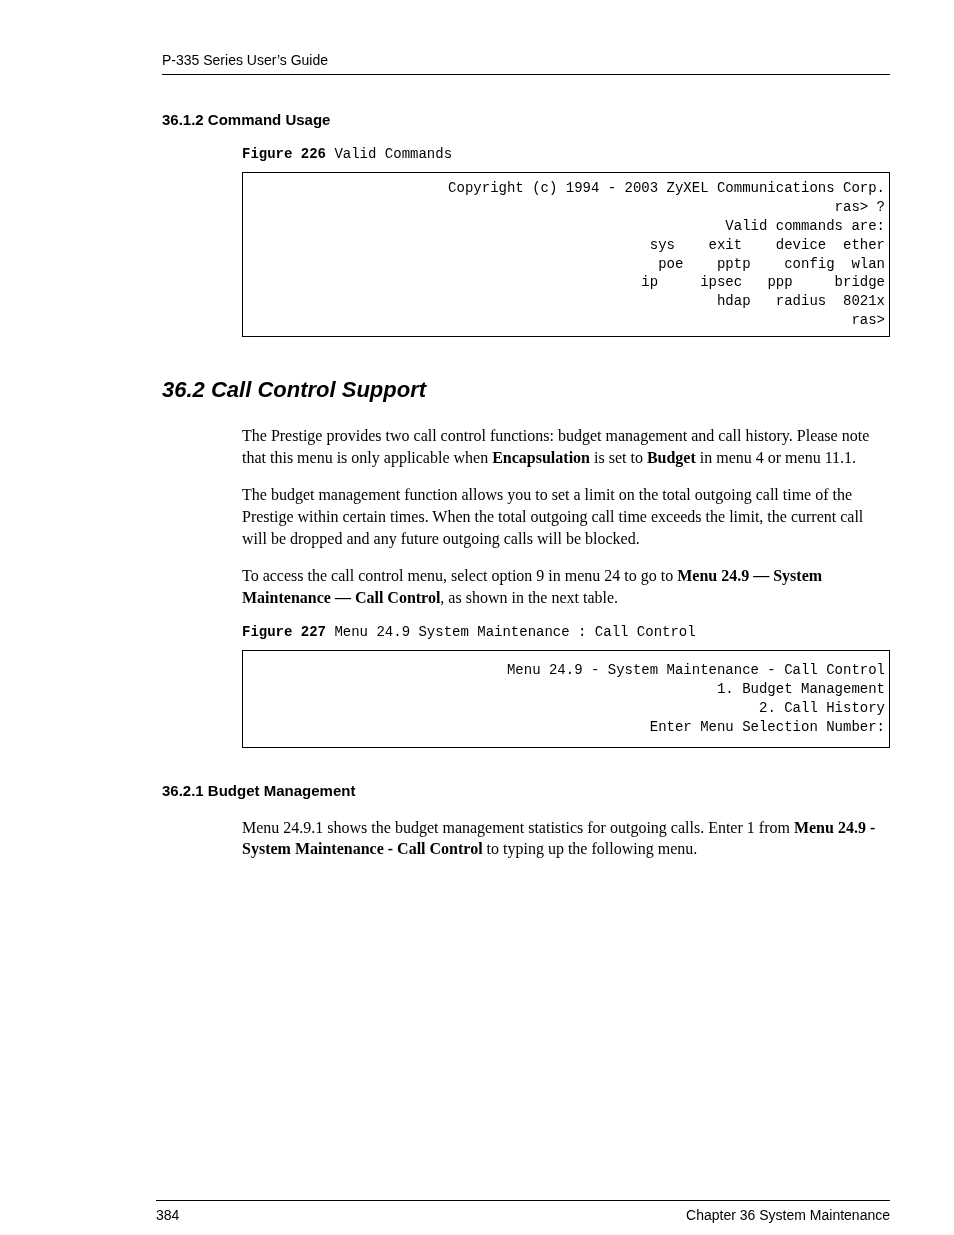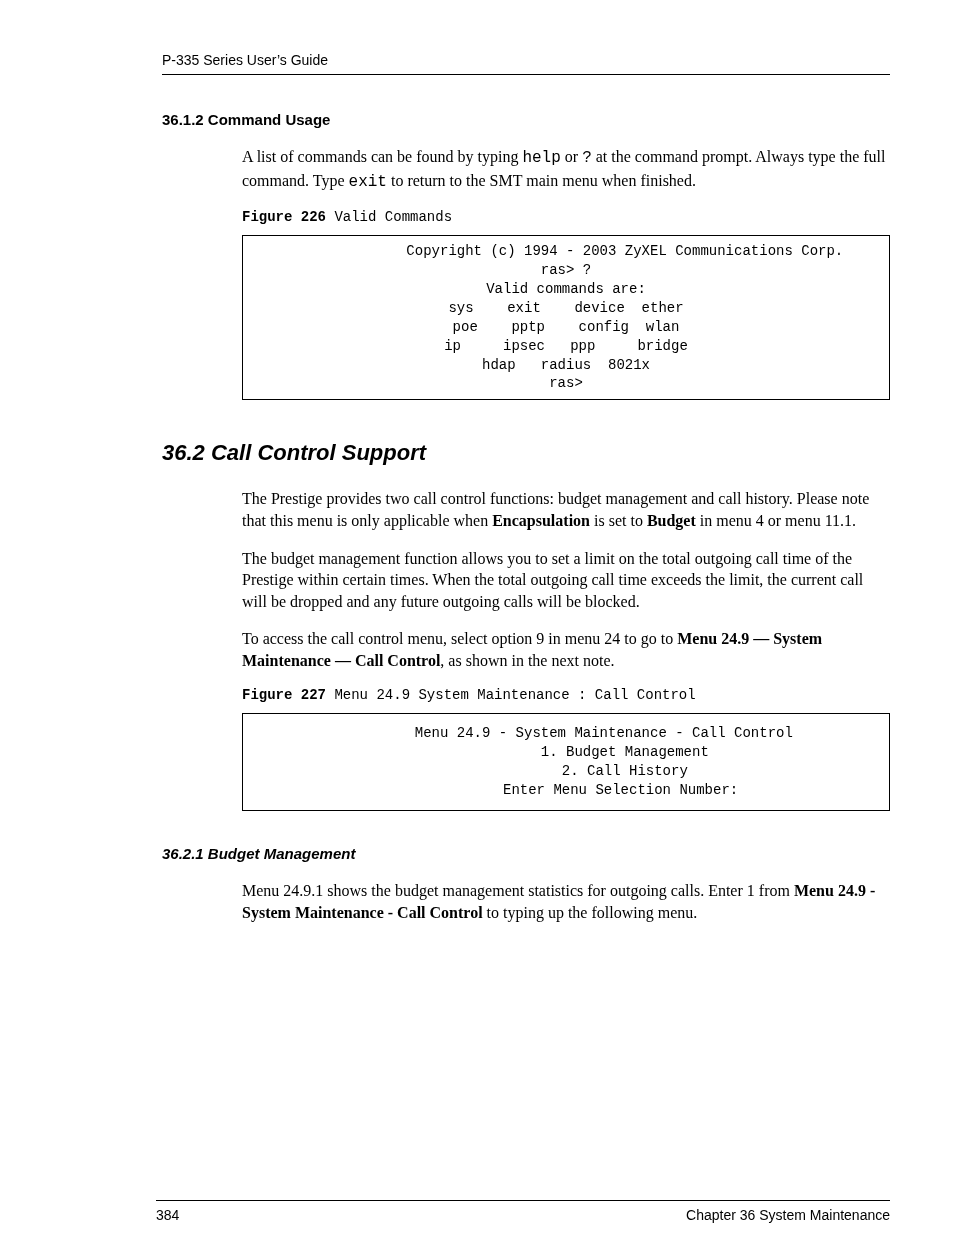--- a/index.html
+++ b/index.html
@@ -63,21 +63,21 @@
     white-space: pre;
     padding: 6px 4px;
     margin-left: 80px;
     margin-bottom: 10px;
     line-height: 1.35;
   }
   .code-box-inner {
     font-family: "Courier New", Courier, monospace;
     font-size: 14px;
     white-space: pre;
-    text-align: center;
+    text-align: right;
     display: block;
   }
   .code-box.centered {
     padding: 10px 4px;
   }
 
   .footer {
     position: absolute;
     left: 110px;
     right: 110px;
@@ -94,23 +94,20 @@
 <body>
 
 <div class="page">
 
   <div class="running-header">
     <span>P-335 Series User’s Guide</span>
   </div>
 
   <h2 class="h2-sub">36.1.2  Command Usage</h2>
 
-  <p class="body-text">
-    <span>A list of commands can be found by typing </span><span class="mono-inline">help</span><span> or </span><span class="mono-inline">?</span><span> at the command prompt. Always type the full command. Type </span><span class="mono-inline">exit</span><span> to return to the SMT main menu when finished.</span>
-  </p>
 
   <div class="fig-label">
     <span class="fb">Figure 226</span><span>   Valid Commands</span>
   </div>
 
   <div class="code-box"><span class="code-box-inner">              Copyright (c) 1994 - 2003 ZyXEL Communications Corp.
 ras&gt; ?
 Valid commands are:
 sys    exit    device  ether
 poe    pptp    config  wlan
@@ -120,33 +117,33 @@
 
   <h2 class="h2-top">36.2  Call Control Support</h2>
 
   <p class="body-text">
     <span>The Prestige provides two call control functions: budget management and call history. Please note that this menu is only applicable when </span><span class="bold">Encapsulation</span><span> is set to </span><span class="bold">Budget</span><span> in menu 4 or menu 11.1.</span>
   </p>
 
   <p class="body-text">The budget management function allows you to set a limit on the total outgoing call time of the Prestige within certain times. When the total outgoing call time exceeds the limit, the current call will be dropped and any future outgoing calls will be blocked.</p>
 
   <p class="body-text">
-    <span>To access the call control menu, select option 9 in menu 24 to go to </span><span class="bold">Menu 24.9 — System Maintenance — Call Control</span><span>, as shown in the next note.</span>
+    <span>To access the call control menu, select option 9 in menu 24 to go to </span><span class="bold">Menu 24.9 — System Maintenance — Call Control</span><span>, as shown in the next table.</span>
   </p>
 
   <div class="fig-label">
     <span class="fb">Figure 227</span><span>   Menu 24.9 System Maintenance : Call Control</span>
   </div>
 
   <div class="code-box centered"><span class="code-box-inner">         Menu 24.9 - System Maintenance - Call Control
               1. Budget Management
               2. Call History
              Enter Menu Selection Number:</span></div>
 
-  <h2 class="h2-sub" style="margin-top:34px;font-style:italic;">36.2.1  Budget Management</h2>
+  <h2 class="h2-sub" style="margin-top:34px;">36.2.1  Budget Management</h2>
 
   <p class="body-text">
     <span>Menu 24.9.1 shows the budget management statistics for outgoing calls. Enter 1 from </span><span class="bold">Menu 24.9 - System Maintenance - Call Control</span><span> to typing up the following menu.</span>
   </p>
 
   <div class="footer">
     <span>384</span>
     <span>Chapter 36 System Maintenance</span>
   </div>
 

